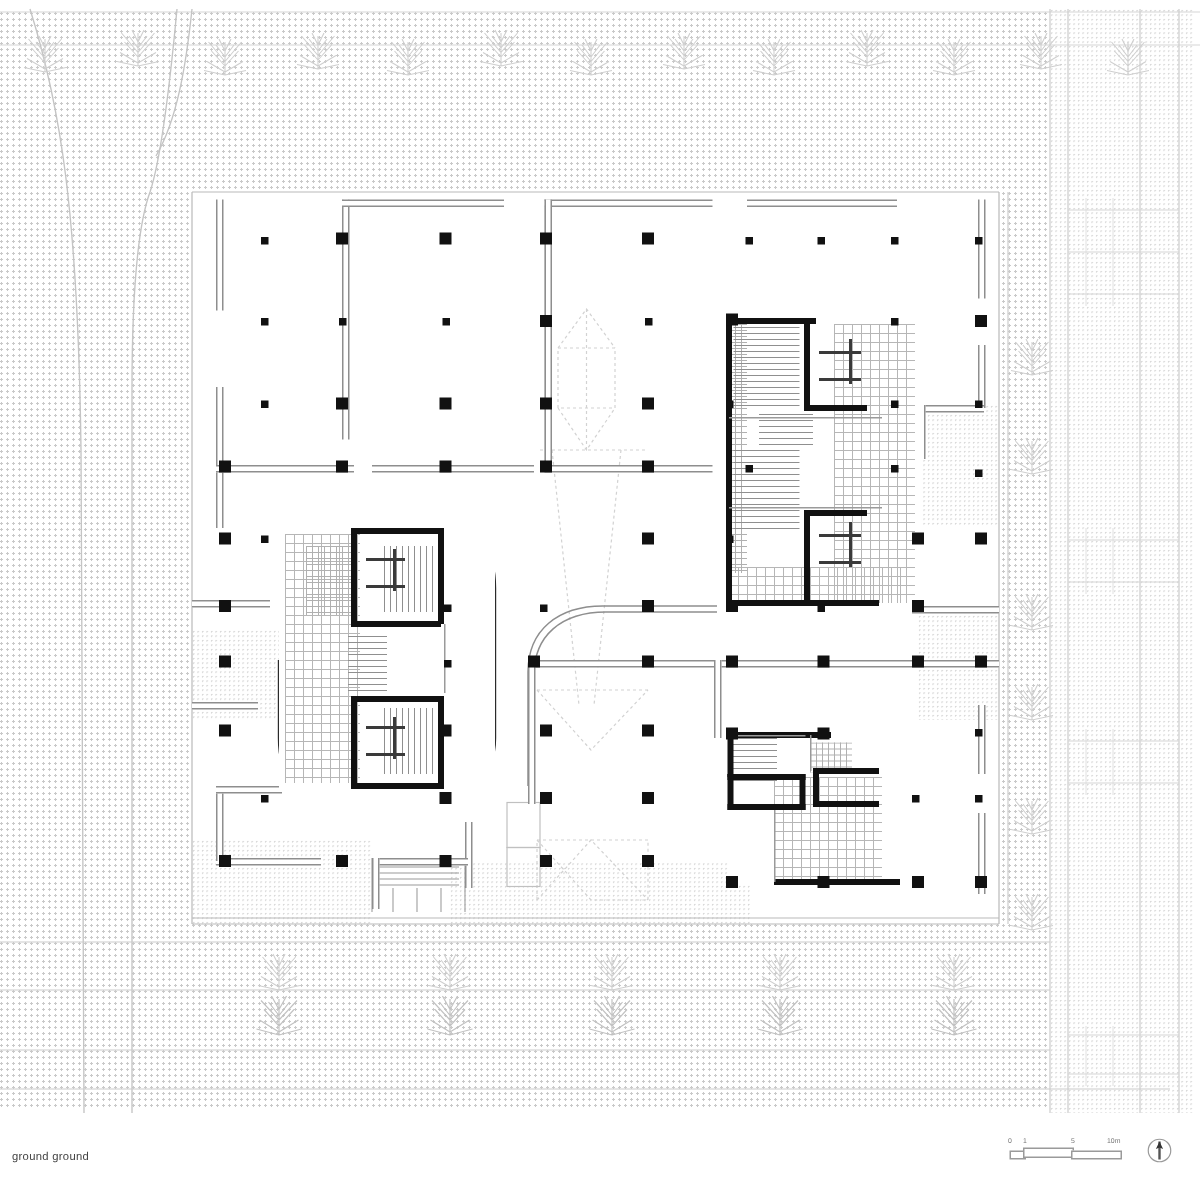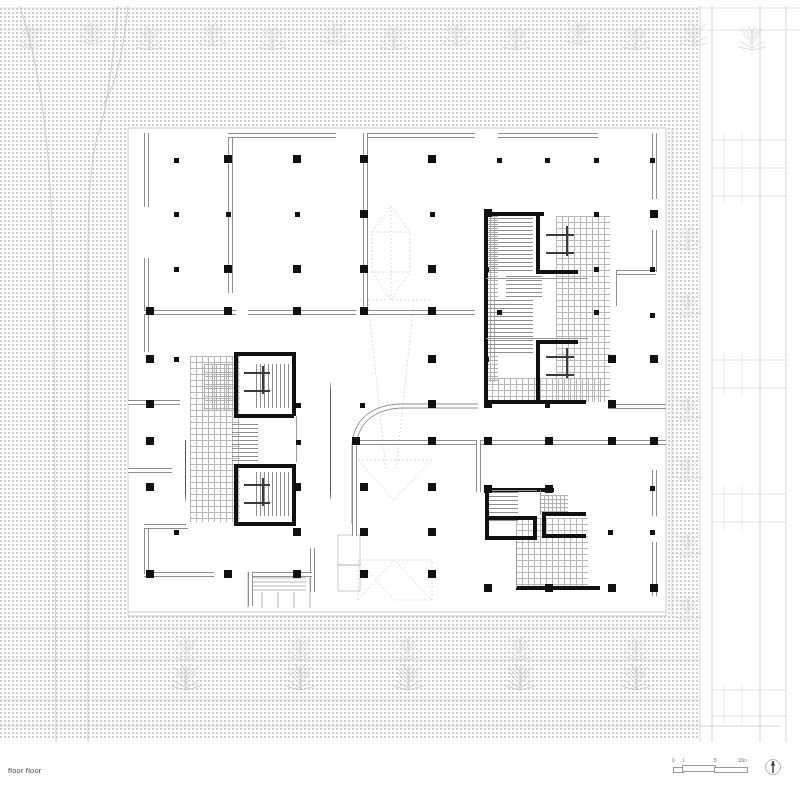--- a/index.html
+++ b/index.html
@@ -479,21 +479,21 @@
   <div class="col col-lg" style="left:146px;top:570px;"></div>
   <div class="col col-lg" style="left:224px;top:570px;"></div>
   <div class="col col-lg" style="left:293px;top:570px;"></div>
   <div class="col col-lg" style="left:360px;top:570px;"></div>
   <div class="col col-lg" style="left:428px;top:570px;"></div>
   <div class="col col-lg" style="left:484px;top:584px;"></div>
   <div class="col col-lg" style="left:545px;top:584px;"></div>
   <div class="col col-lg" style="left:608px;top:584px;"></div>
   <div class="col col-lg" style="left:650px;top:584px;"></div>
 
-  <div id="caption">floor floor</div>
+  <div id="caption">ground ground</div>
 
   <div id="scalebar">
     <div class="sb-num" style="left:0px;">0</div>
     <div class="sb-num" style="left:10px;">1</div>
     <div class="sb-num" style="left:42px;">5</div>
     <div class="sb-num" style="left:66px;">10m</div>
     <div class="sb-bar sb-seg" style="left:1px;width:9px;"></div>
     <div class="sb-bar sb-fill" style="left:10px;width:32px;top:7px;height:5px;"></div>
     <div class="sb-bar sb-seg" style="left:42px;width:32px;"></div>
   </div>

